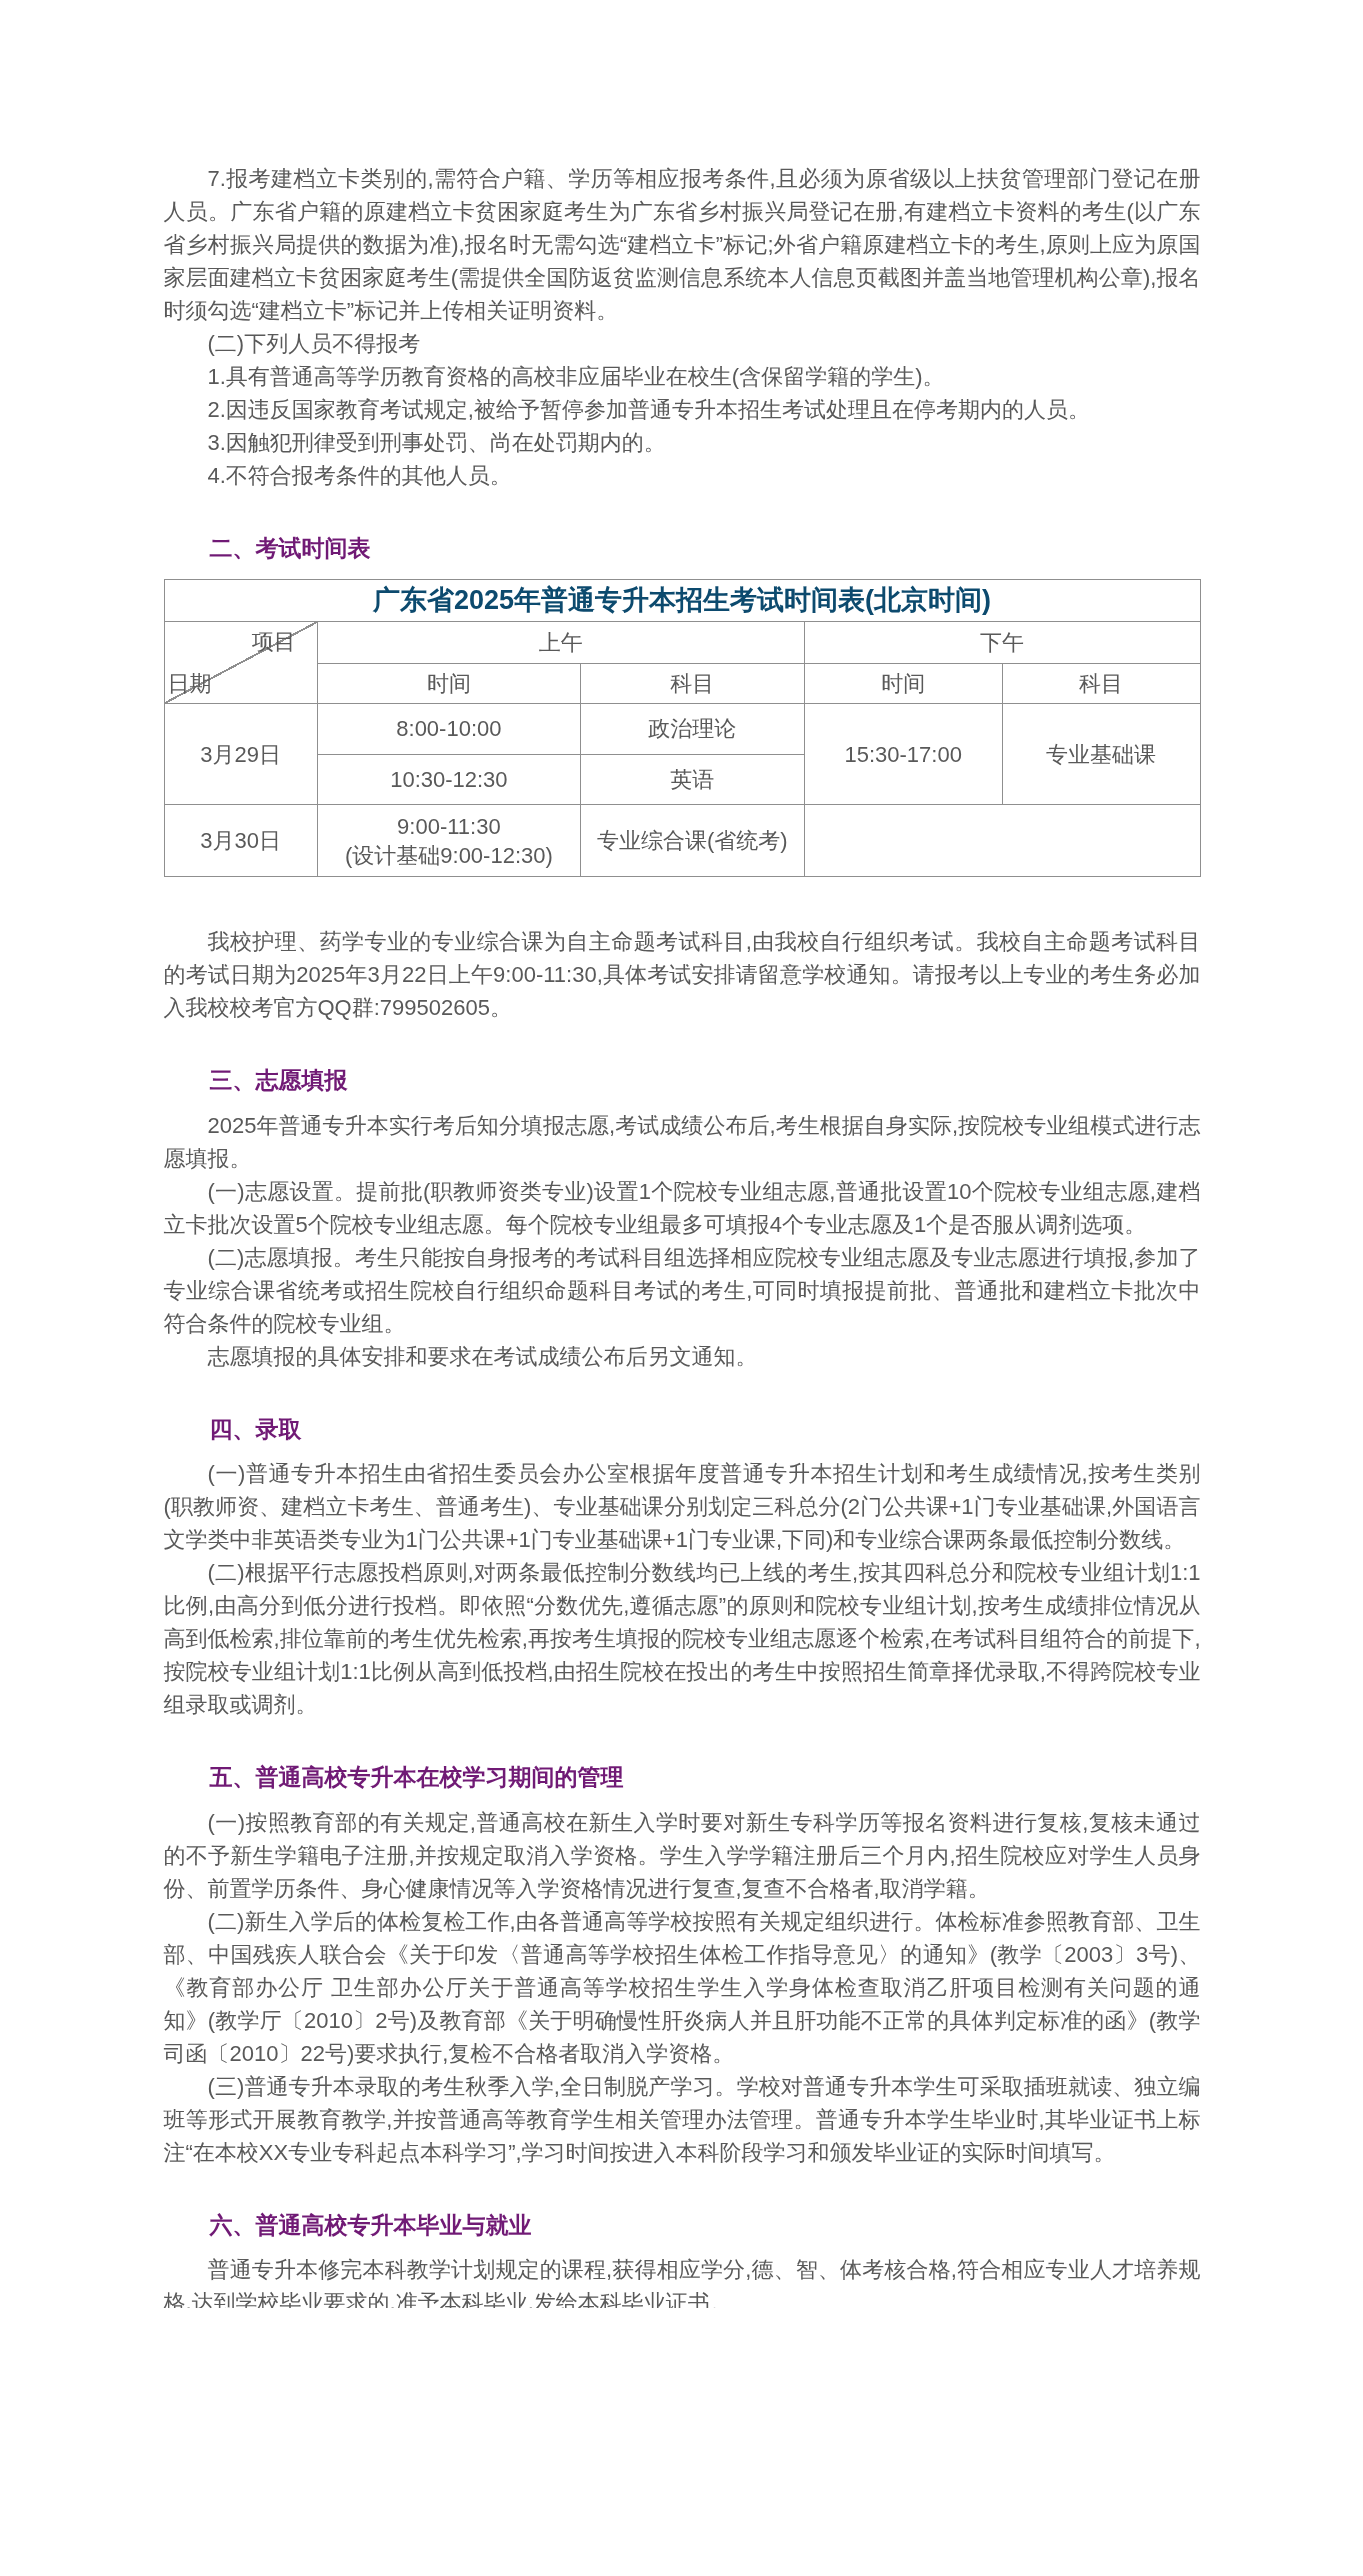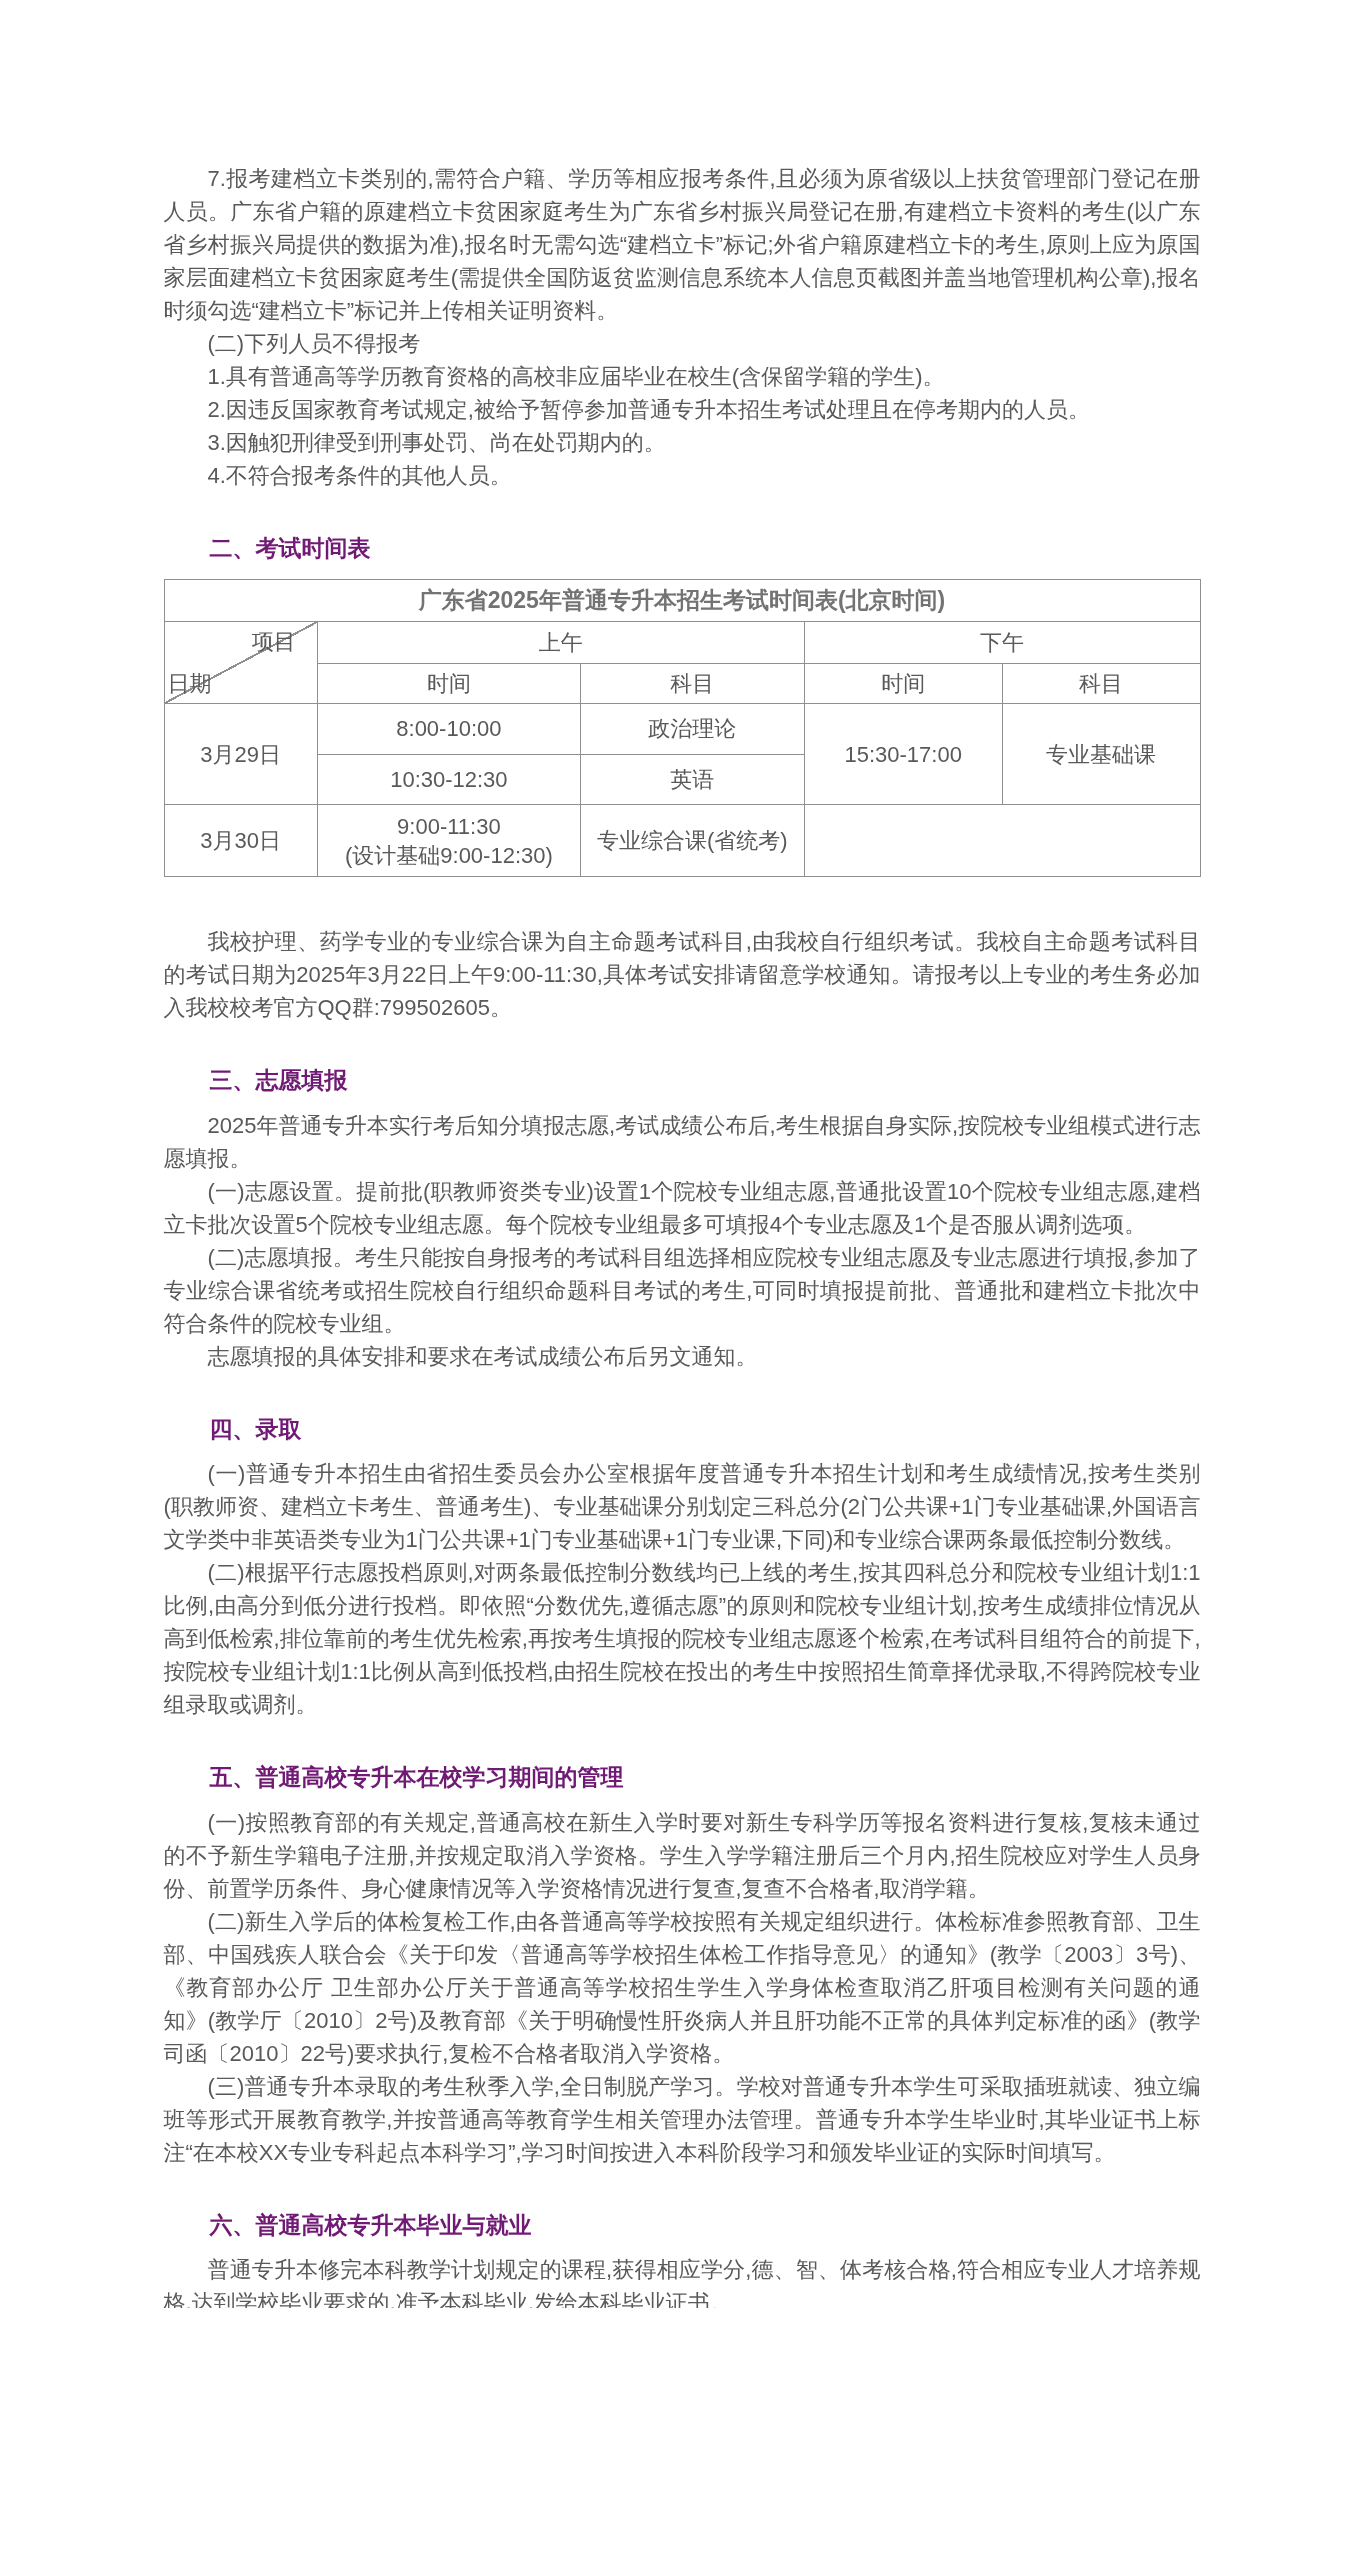--- a/index.html
+++ b/index.html
@@ -20,21 +20,21 @@
   }
   table.sched {
     width:100%; border-collapse:collapse; table-layout:fixed;
     margin:13.5px 0 48px 0; border:1.9px solid #7f7f7f;
     color:#595959; font-size:22px;
   }
   table.sched td {
     border:1px solid #8f8f8f; text-align:center; vertical-align:middle;
     padding:1.9px 3.8px; line-height:29px;
   }
-  tr.t-title td { height:38px; color:#737373; font-weight:bold; font-size:23px; }
+  tr.t-title td { height:38px; color:#0c4a6e; font-weight:bold; font-size:27px; }
   tr.t-group td { height:37px; }
   tr.t-sub td { height:35px; }
   tr.row-slot td { height:46px; }
   tr.t-last td { height:67px; }
   tr.thick-top td { border-top:1.9px solid #7f7f7f; }
   td.diag-cell { position:relative; padding:0; }
   .diag-line {
     position:absolute; left:0; top:0; right:0; bottom:0; display:block;
     background:linear-gradient(to bottom right,
       transparent calc(50% - 1px), #8f8f8f calc(50% - 1px),

